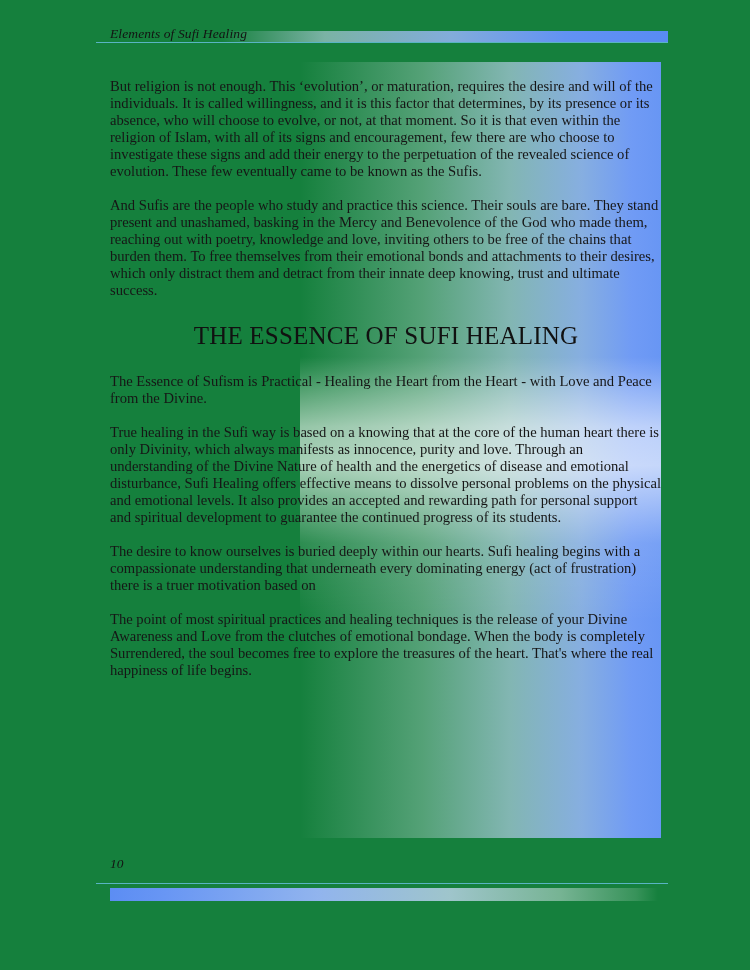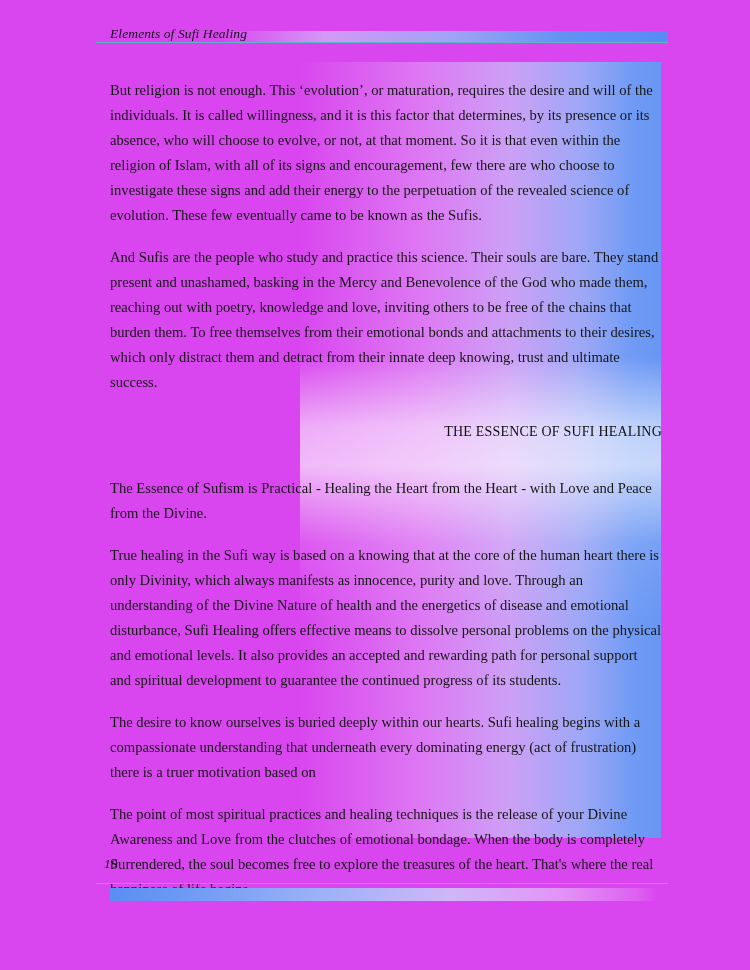--- a/index.html
+++ b/index.html
@@ -12,21 +12,21 @@
     height: 970px;
     overflow: hidden;
     font-family: "Liberation Serif", "DejaVu Serif", serif;
     color: #1a1a1a;
   }
 
   .page {
     position: relative;
     width: 750px;
     height: 970px;
-    background: #d946ef;
+    background: #15803d;
   }
 
   
   .header {
     position: absolute;
     left: 0;
     top: 0;
     width: 750px;
     height: 62px;
   }
@@ -95,47 +95,47 @@
   
   .content {
     position: absolute;
     left: 110px;
     top: 78px;
     width: 552px;
     z-index: 2;
   }
   .para {
     font-size: 14.6px;
-    line-height: 25px;
+    line-height: 17px;
     margin: 0 0 17px 0;
     text-align: left;
     color: #161616;
   }
   .section-heading {
-    font-size: 14px;
+    font-size: 25px;
     line-height: 26px;
-    text-align: right;
-    margin: 24px 0 31px 0;
+    text-align: center;
+    margin: 24px 0 24px 0;
     font-weight: normal;
     letter-spacing: 0.2px;
     color: #111111;
   }
 
   
   .footer {
     position: absolute;
     left: 0;
     bottom: 0;
     width: 750px;
     height: 132px;
     z-index: 3;
   }
   .page-number {
     position: absolute;
-    left: 104px;
+    left: 110px;
     top: 18px;
     font-style: italic;
     font-size: 13.5px;
     color: #131313;
   }
   .footer-rule {
     position: absolute;
     left: 96px;
     top: 45px;
     width: 572px;

